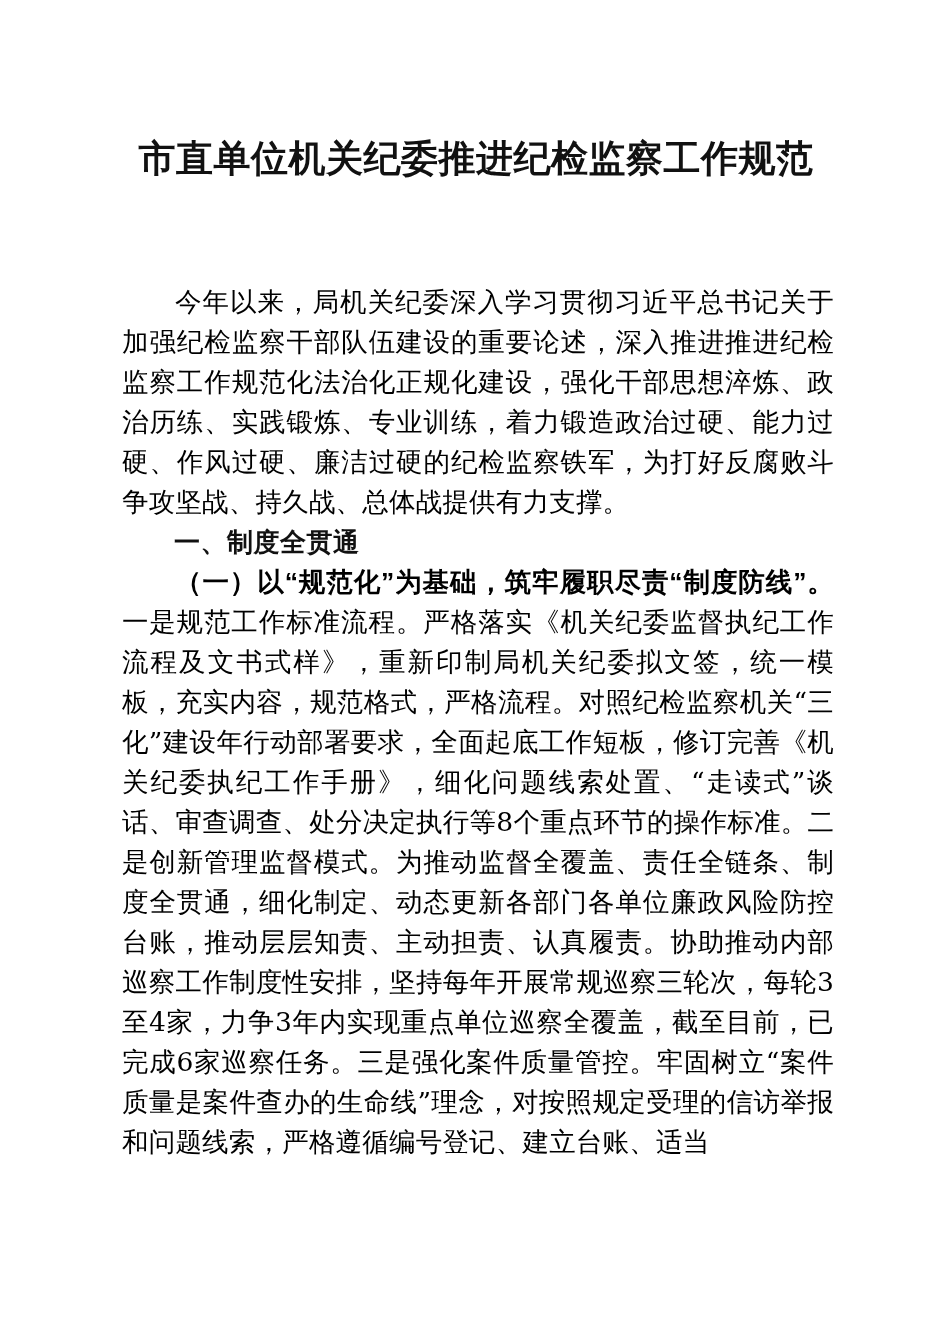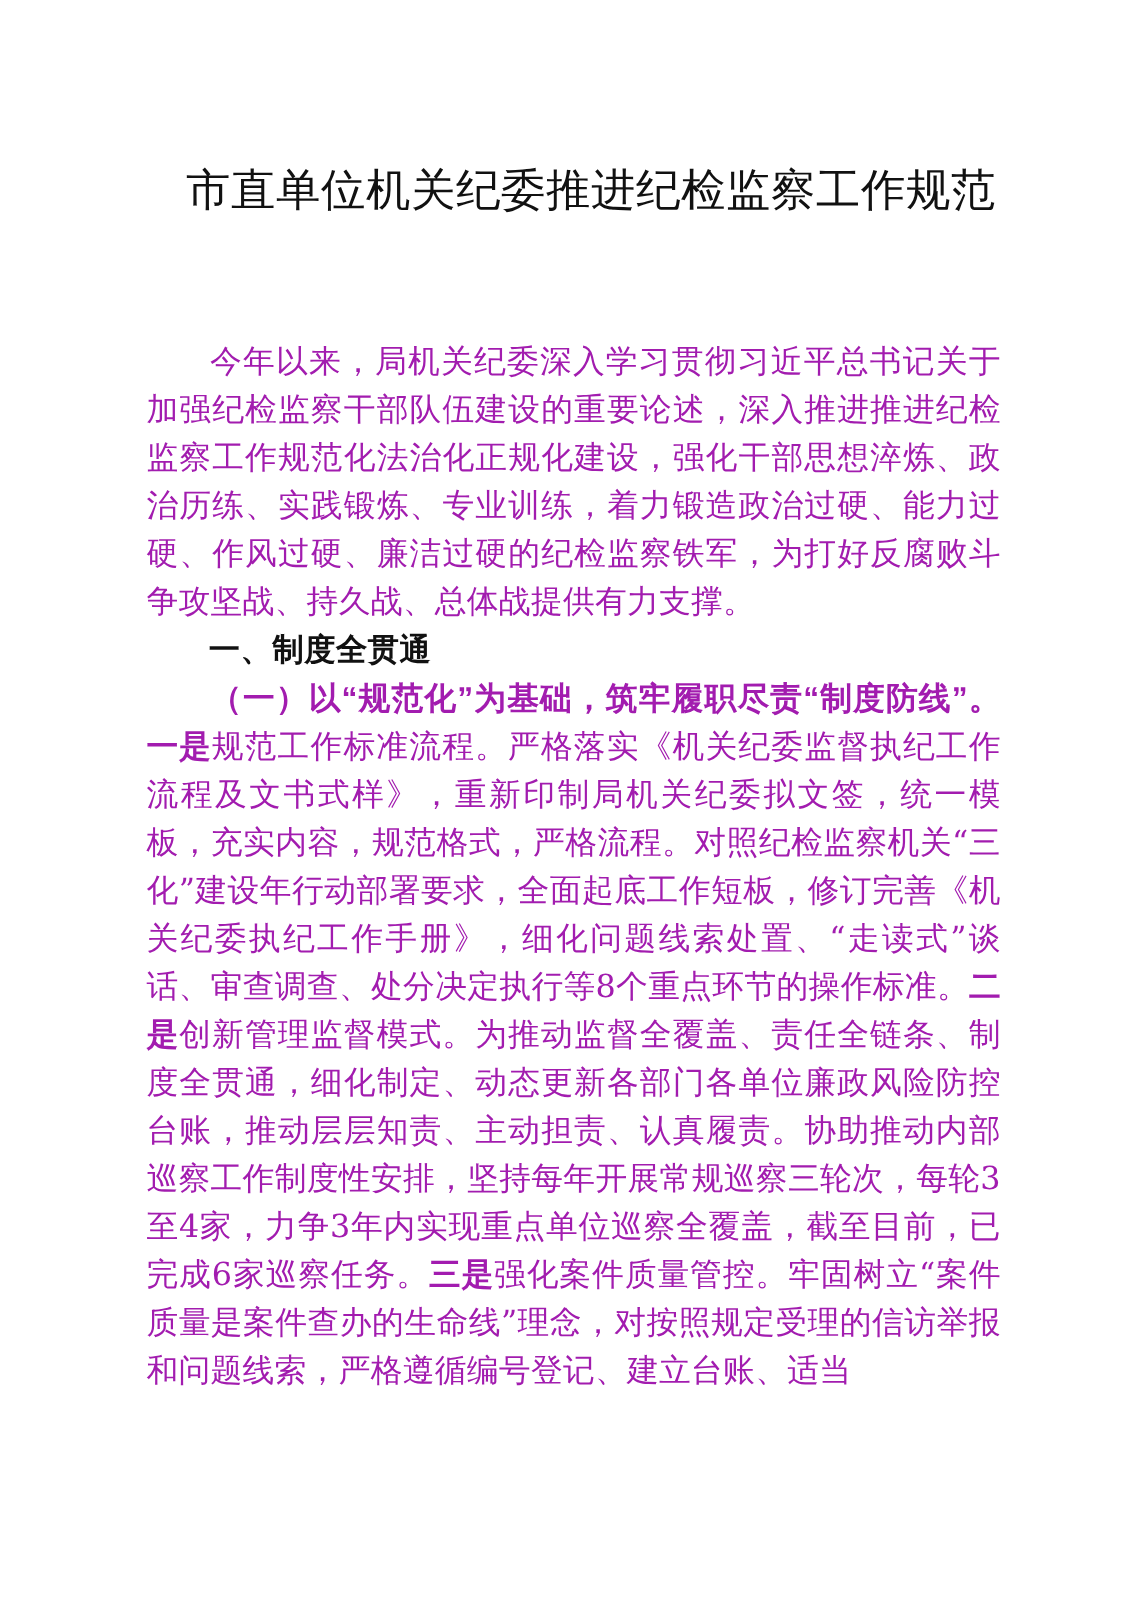--- a/index.html
+++ b/index.html
@@ -25,23 +25,23 @@
   }
 
   
   .doc-title {
     margin: 0;
     padding: 0;
     position: absolute;
     left: 122px;
     top: 132px;
     width: 708px;
-    text-align: right;
+    text-align: center;
     font-family: "DejaVu Sans", "Liberation Sans", sans-serif;
-    font-weight: normal;
+    font-weight: bold;
     font-size: 37px;
     line-height: 53px;
     letter-spacing: 0.5px;
     color: #111111;
   }
 
   
   .body-block {
     position: absolute;
     left: 122px;
@@ -53,21 +53,21 @@
     margin: 0;
     padding: 0;
     font-family: "DejaVu Serif", "Liberation Serif", serif;
     font-size: 26.5px;
     line-height: 40px;
     text-align: justify;
     text-align-last: left;
     text-indent: 2em;
     letter-spacing: 0.2px;
     word-break: break-all;
-    color: #a21caf;
+    color: #000000;
   }
 
   
   p.heading-1 {
     margin: 0;
     padding: 0;
     font-family: "DejaVu Sans", "Liberation Sans", sans-serif;
     font-weight: bold;
     font-size: 26px;
     line-height: 40px;
@@ -76,21 +76,21 @@
     color: #111111;
   }
 
   
   b.kai-bold {
     font-family: Liberation Sans, sans-serif;
     font-weight: bold;
   }
   b.hei-bold {
     font-family: "DejaVu Sans", "Liberation Sans", sans-serif;
-    font-weight: bold;
+    font-weight: normal;
     letter-spacing: 0;
   }
 </style>
 </head>
 <body>
 
 <div class="page">
 
   <h1 class="doc-title">
     <span>市直单位机关纪委推进纪检监察工作规范</span><br>

